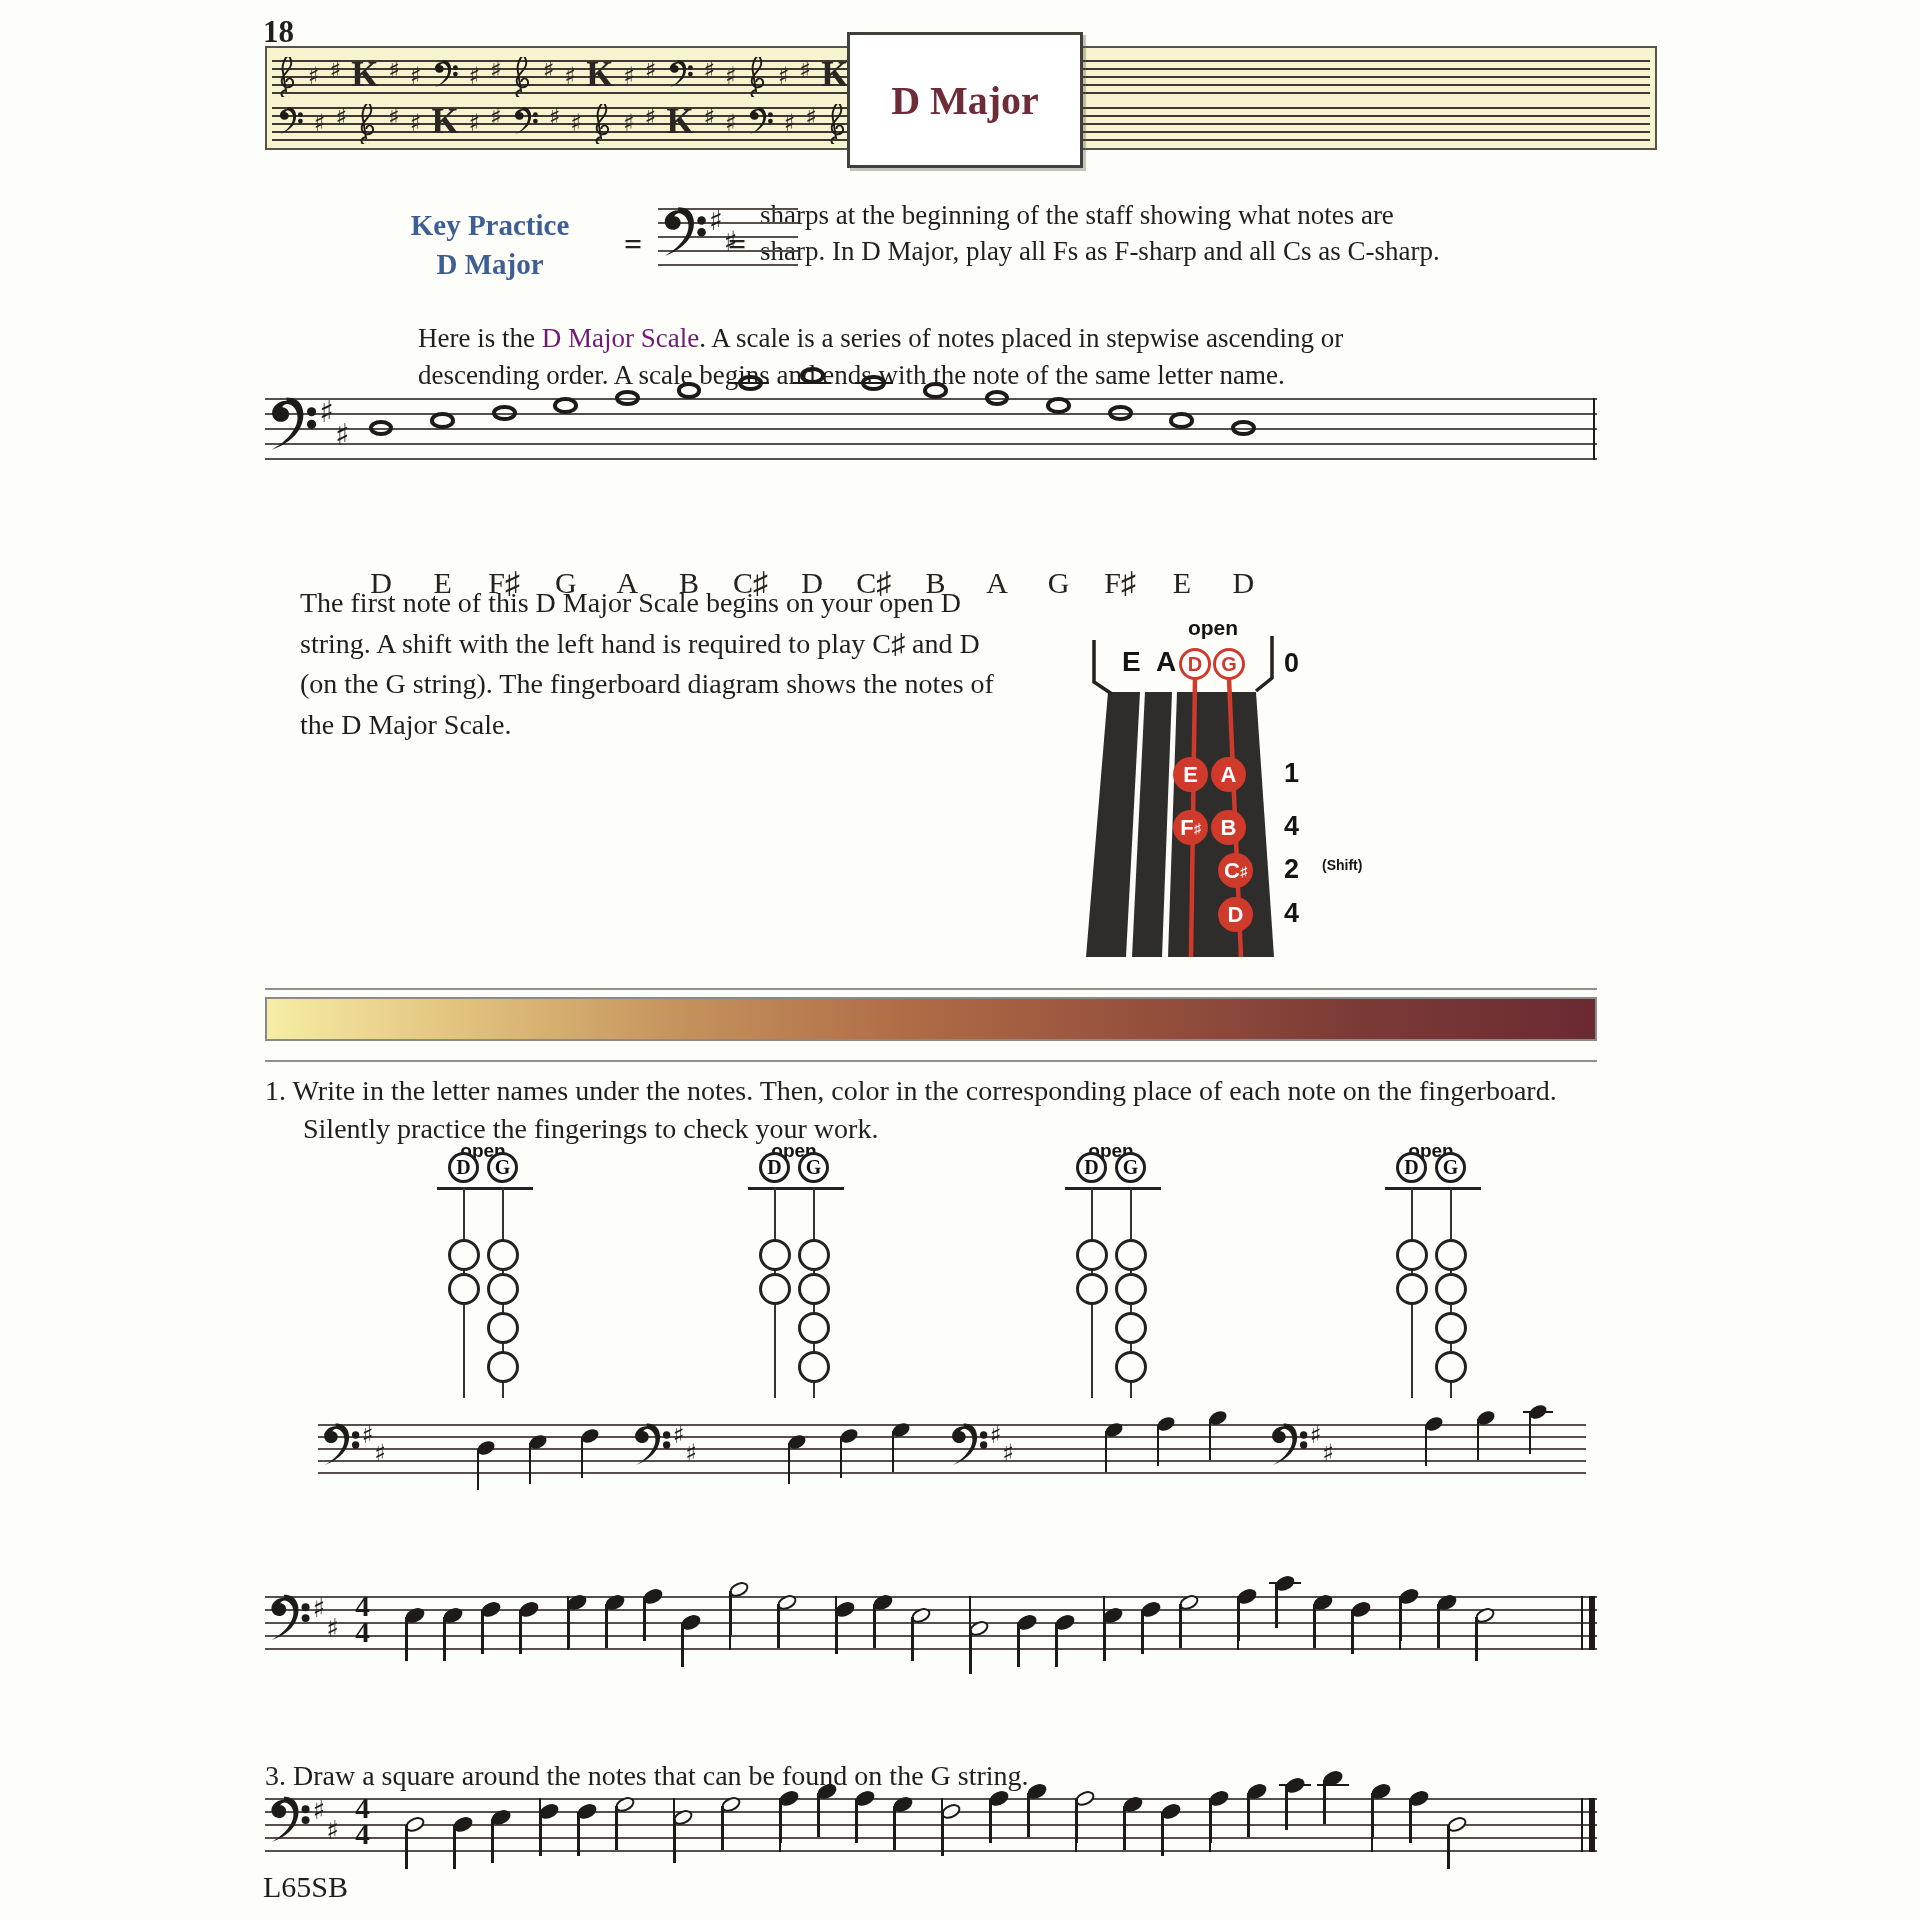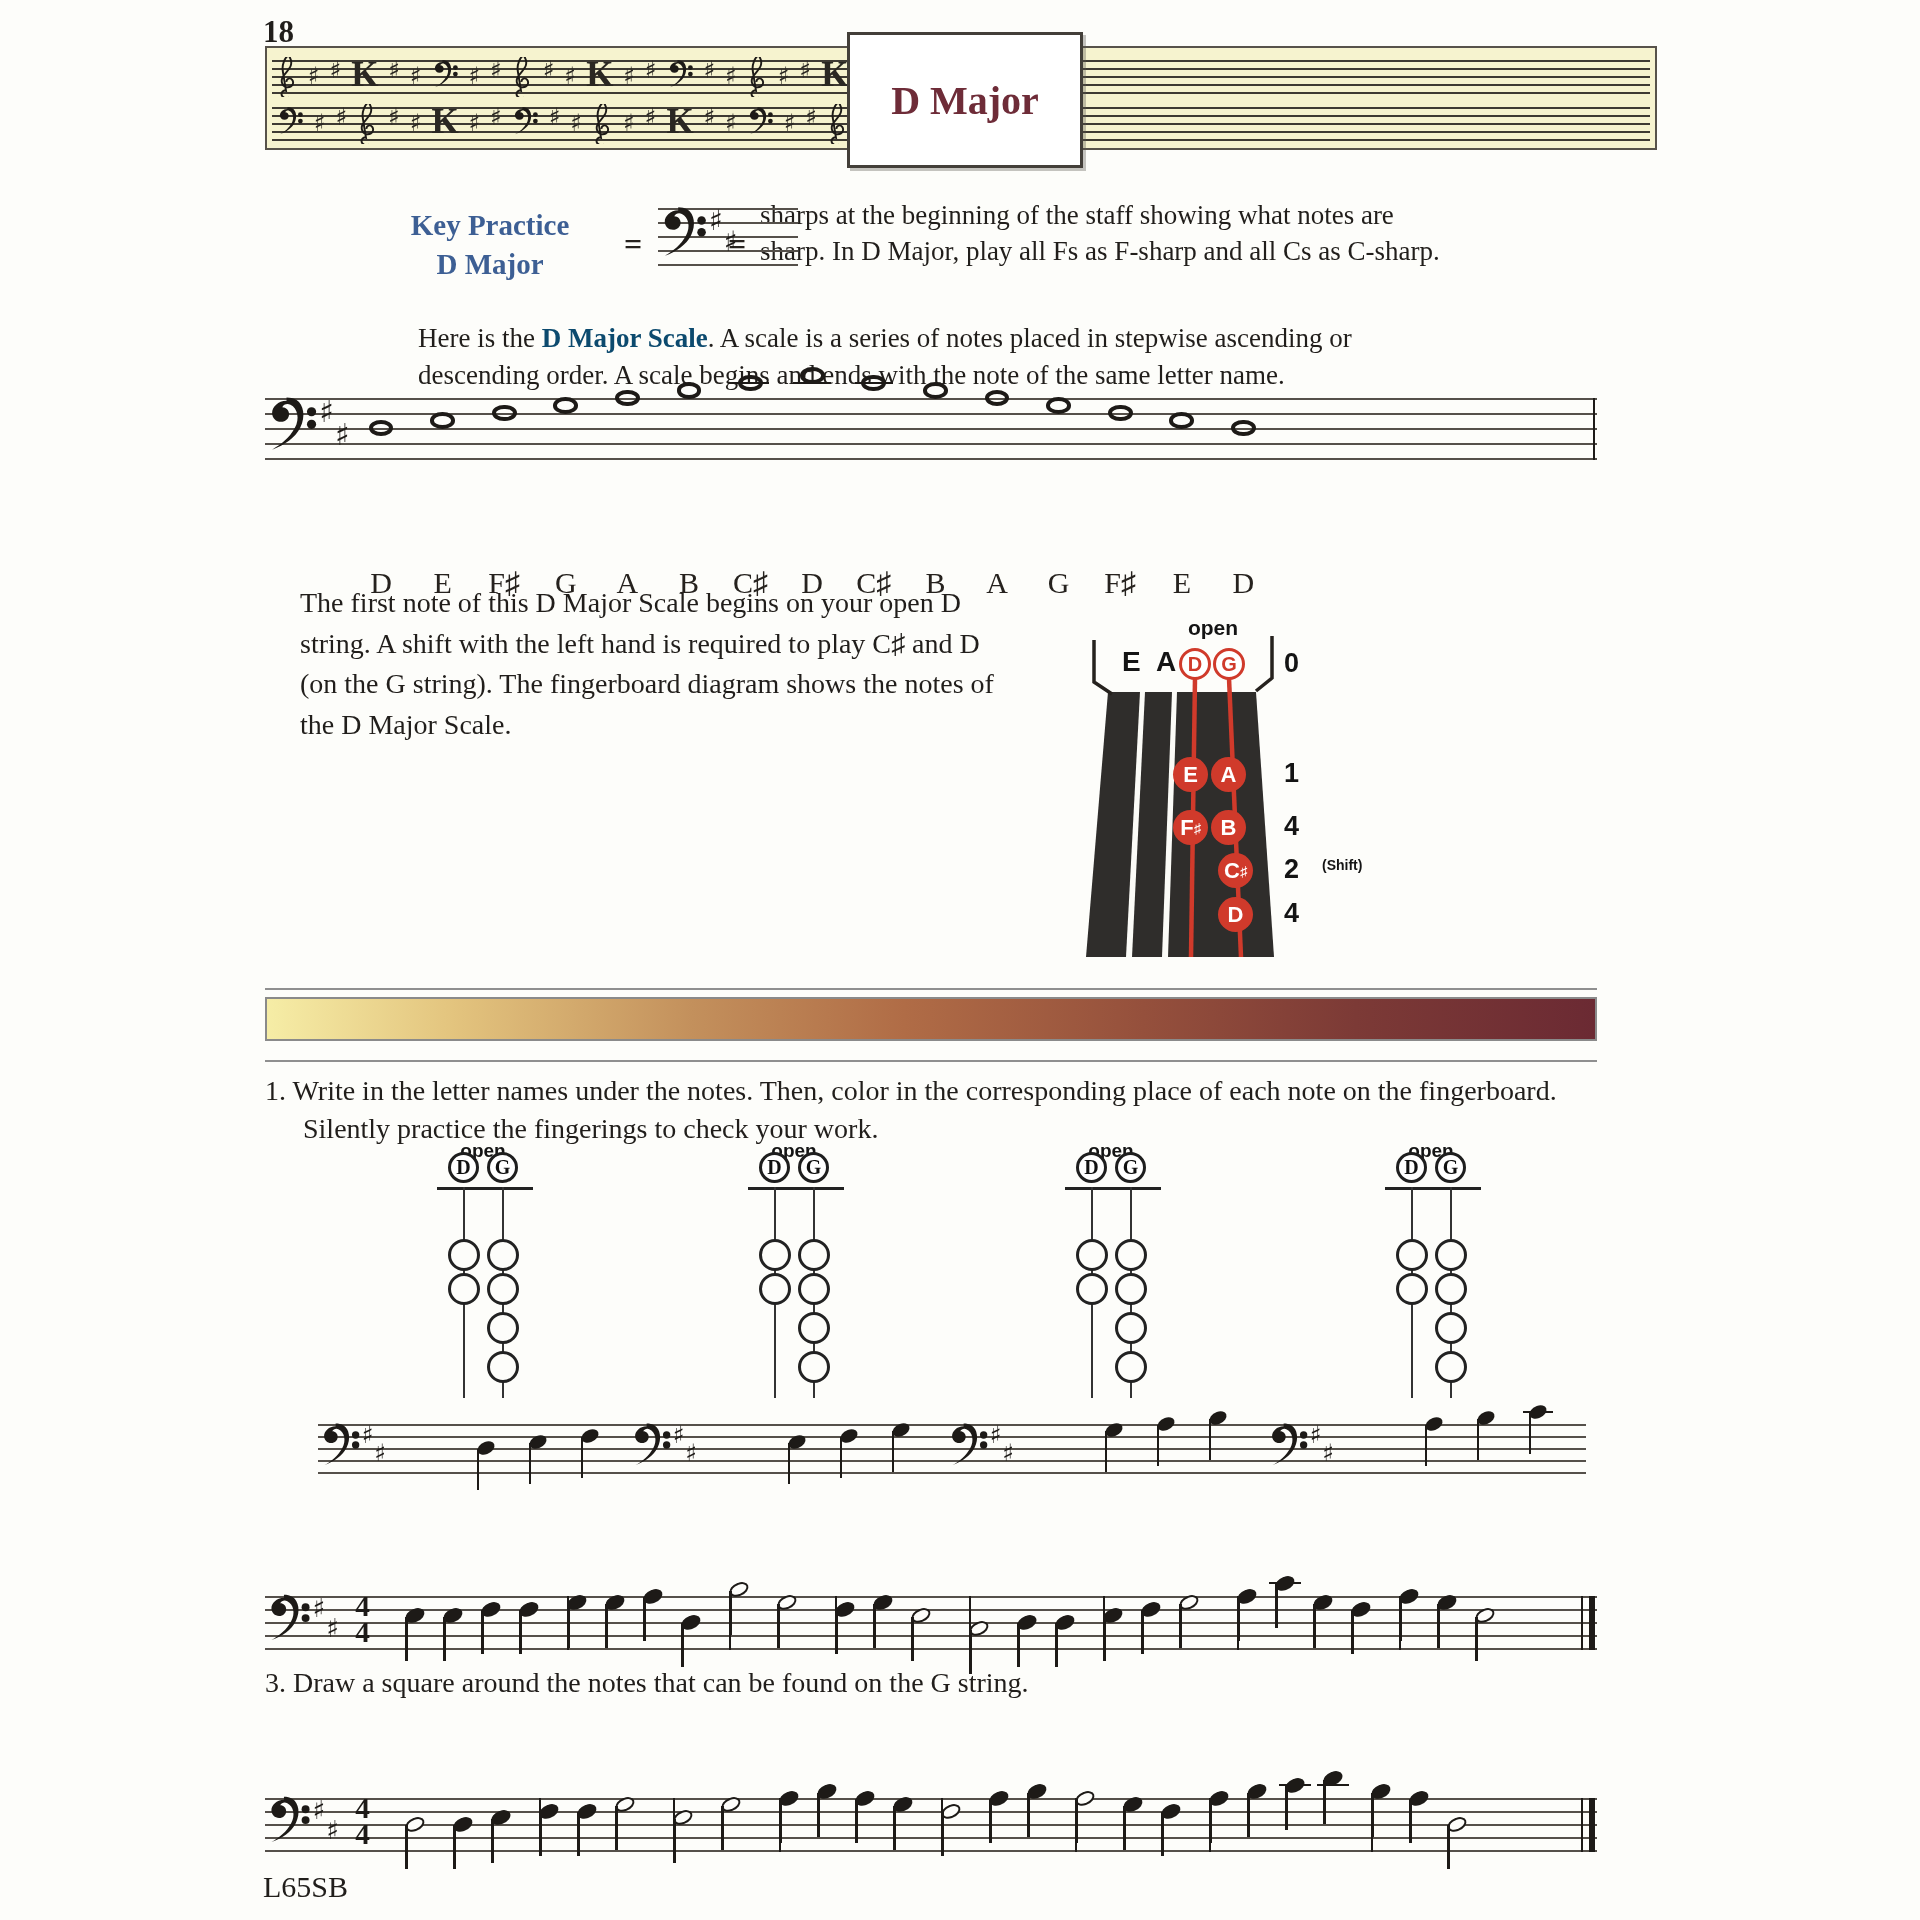--- a/index.html
+++ b/index.html
@@ -40,21 +40,21 @@
   .titlebox span{font-size:40px;font-weight:bold;color:#6e2c38}
 
   
   .ksrow{position:absolute;left:330px;top:196px;width:1290px;height:130px}
   .ks-label{position:absolute;left:40px;top:10px;width:240px;text-align:center;color:#3d5f94;
             font-weight:bold;font-size:29px;line-height:1.35}
   .eq{position:absolute;font-size:32px;font-weight:bold;color:#26221e}
   .ks-desc{position:absolute;left:430px;top:2px;width:700px;font-size:27px;line-height:1.33}
 
   .intro{position:absolute;left:418px;top:320px;width:1040px;font-size:27px;line-height:1.38}
-  .hl{color:#0c4a6e;font-weight:bold}
+  .hl{color:#701a75;font-weight:normal}
 
   .fbnote{position:absolute;left:300px;top:583px;width:700px;font-size:28px;line-height:1.45}
 
   
   #fingerboard{position:absolute;left:1078px;top:612px;width:370px;height:390px;
                font-family:"Liberation Sans",sans-serif}
   .fb-open{position:absolute;text-align:center;font-weight:bold;font-size:21px;color:#141414}
   .fb-str{position:absolute;font-weight:bold;font-size:28px;color:#141414}
   .fb-dg{position:absolute;width:32px;height:32px;border:3px solid #d03a2b;border-radius:50%;
          box-sizing:border-box;background:#fff;color:#d03a2b;font-weight:bold;font-size:20px;
@@ -73,21 +73,21 @@
   .pbox{position:absolute;left:623px;top:-4px;width:292px;height:66px;background:#fff;
         border:2.5px solid #55504a;box-sizing:border-box;display:flex;align-items:center;justify-content:center;
         box-shadow:3px 4px 0 rgba(100,95,90,.45)}
   .pbox span{font-size:35px;font-weight:bold;color:#6e2c38}
 
   
   .exline{position:absolute;left:265px;width:1345px;font-size:28px;line-height:1.35;
           padding-left:38px;text-indent:-38px}
   #ex1text{top:1072px}
   #ex2text{top:1556px;width:1100px}
-  #ex3text{top:1664px;width:1100px}
+  #ex3text{top:1757px;width:1100px}
   #ex1{position:absolute;left:0;top:1140px;width:1920px;height:420px}
   .mfb{position:absolute;width:230px;font-family:"Liberation Sans",sans-serif}
   .m-open{position:absolute;left:70px;width:100px;text-align:center;font-weight:bold;font-size:19px;color:#141414}
   .m-dg{position:absolute;width:31px;height:31px;border:3px solid #1e1e1e;border-radius:50%;box-sizing:border-box;
         background:#fff;color:#111;font-family:"Liberation Serif",serif;font-weight:bold;font-size:20px;
         text-align:center;line-height:25px}
   .m-nut{position:absolute;height:3px;background:#222}
   .m-string{position:absolute;width:2.3px;background:#333}
   .m-dot{position:absolute;width:32px;height:32px;border:3px solid #222;border-radius:50%;
          box-sizing:border-box;background:#fdfdfa}

